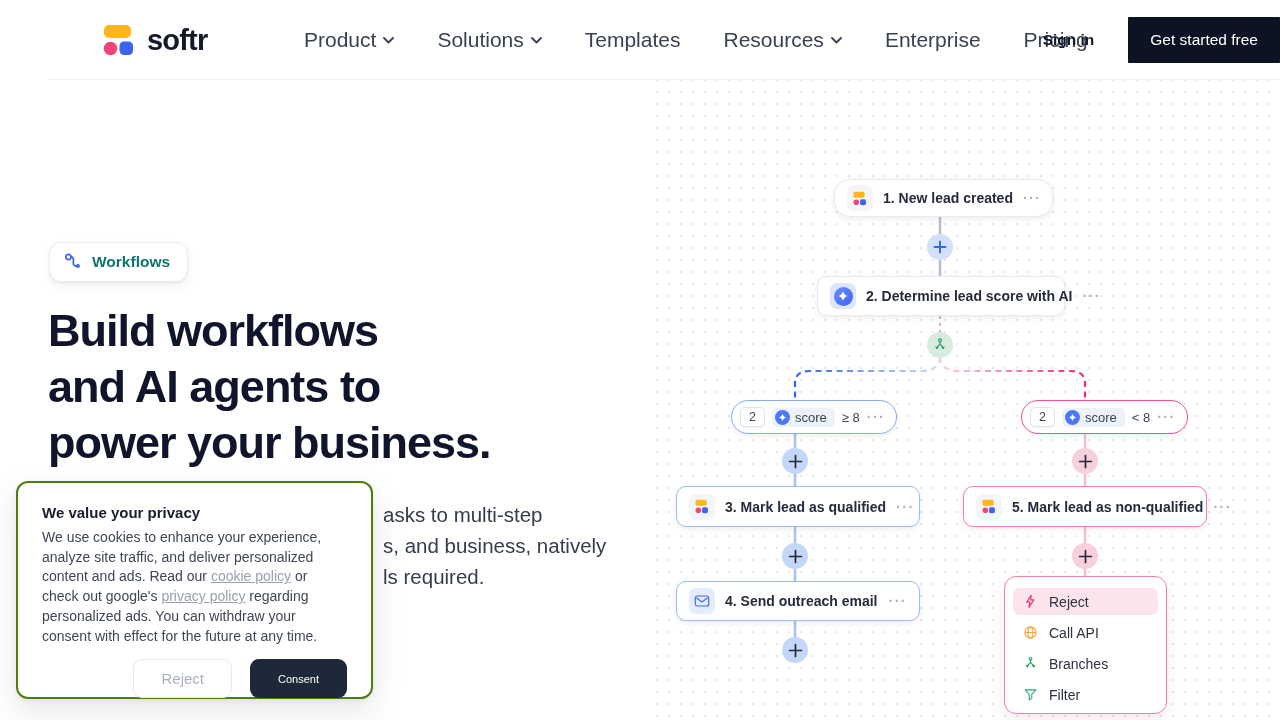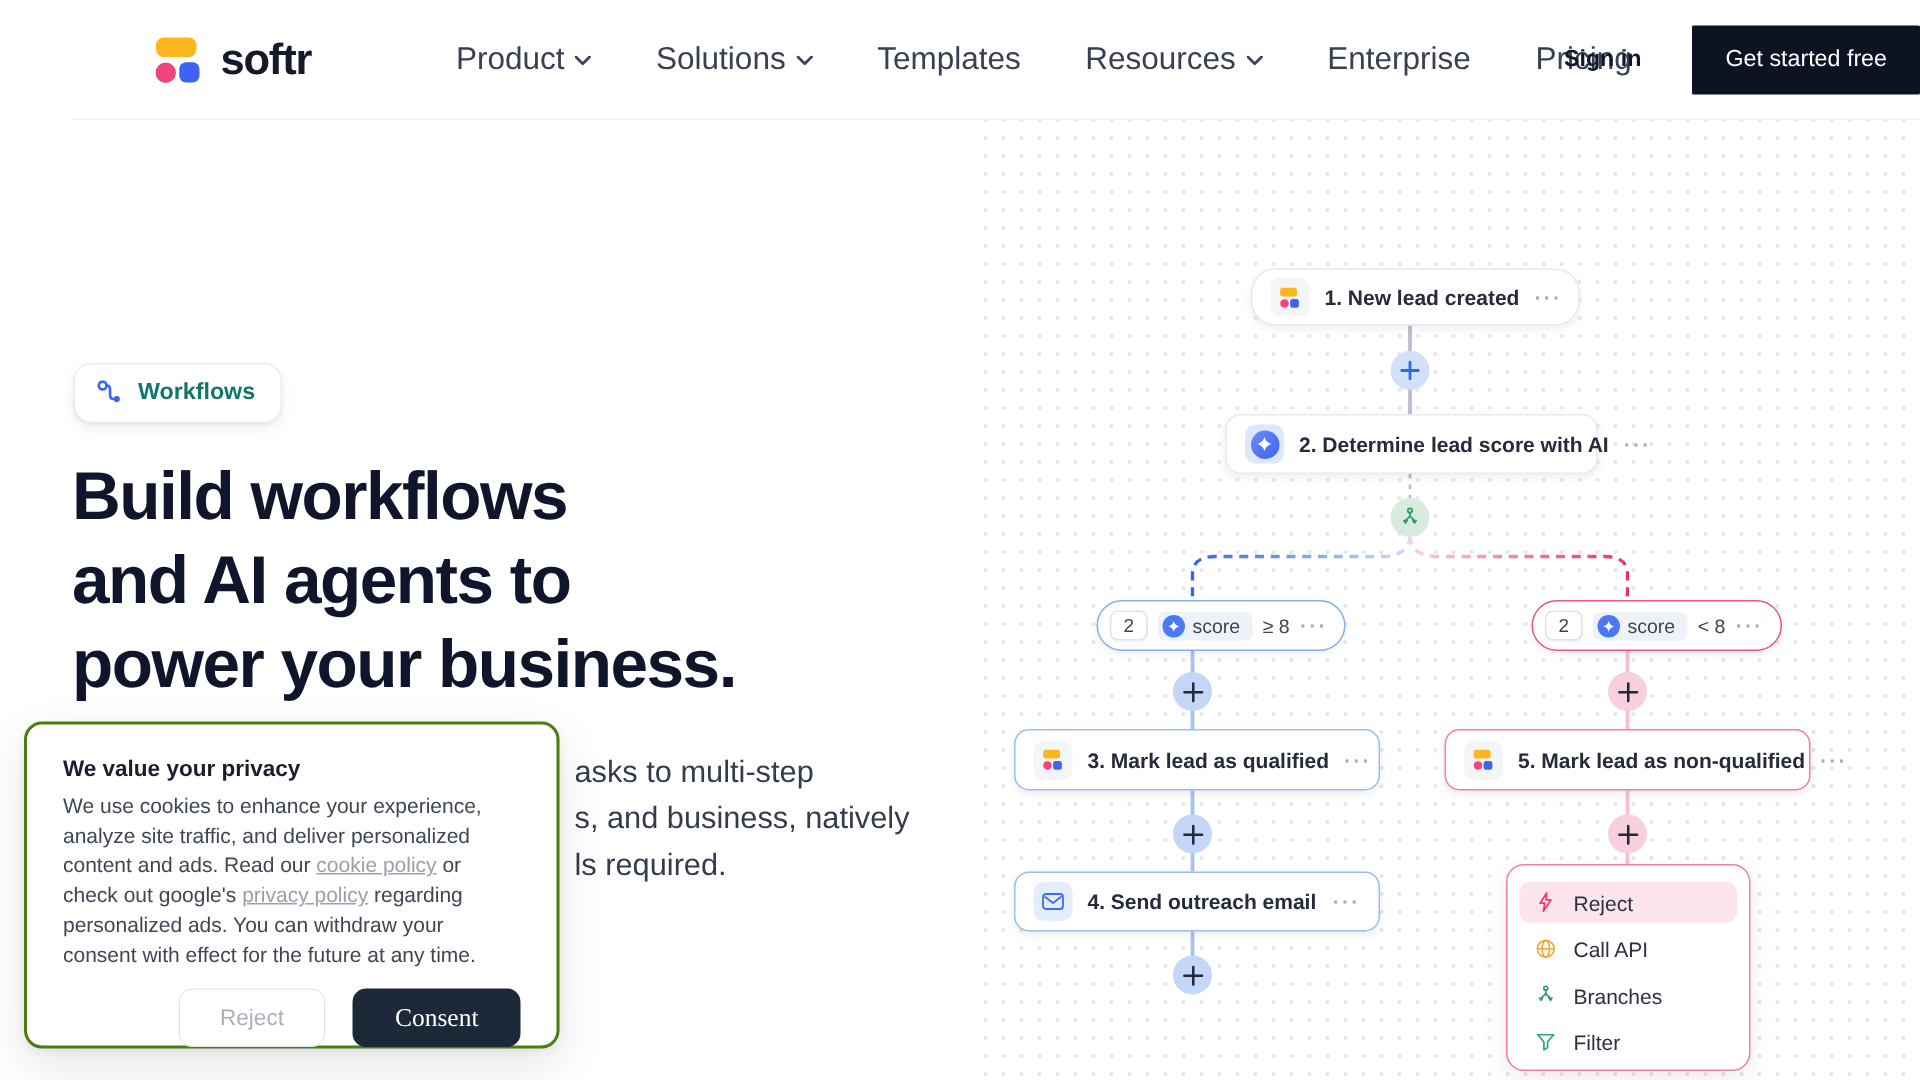--- a/index.html
+++ b/index.html
@@ -108,21 +108,21 @@
   .cookie h3 { font-size:15px; font-weight:700; color:#181e2b; margin-bottom:7px; }
   .cookie p { font-size:14px; line-height:19.7px; color:#3f4654; }
   .cookie a { color:#9aa1ad; text-decoration:underline; cursor:pointer; }
   .cookie-actions { display:flex; justify-content:flex-end; gap:18px; margin-top:13px; }
   .btn-reject {
     background:#fff; border:1px solid #e8eaee; color:#aab0bb; border-radius:9px;
     height:39px; padding:0 27px; font-size:15px; cursor:pointer; font-family:"Liberation Sans", sans-serif;
   }
   .btn-consent {
     background:#1d2838; border:none; color:#fff; border-radius:9px;
-    height:39px; padding:0 28px; font-size:17px; cursor:pointer; font-family:Liberation Serif, serif;
+    height:39px; padding:0 28px; font-size:11px; cursor:pointer; font-family:Liberation Sans, sans-serif;
   }
 </style>
 </head>
 <body>
 
 <header class="topnav">
   <div class="logo">
     <svg width="44" height="36" viewBox="0 0 44 36">
       <rect x="8" y="3" width="27" height="13" rx="5" fill="#ffb61e"></rect>
       <circle cx="14.5" cy="26.5" r="6.8" fill="#f0457c"></circle>

